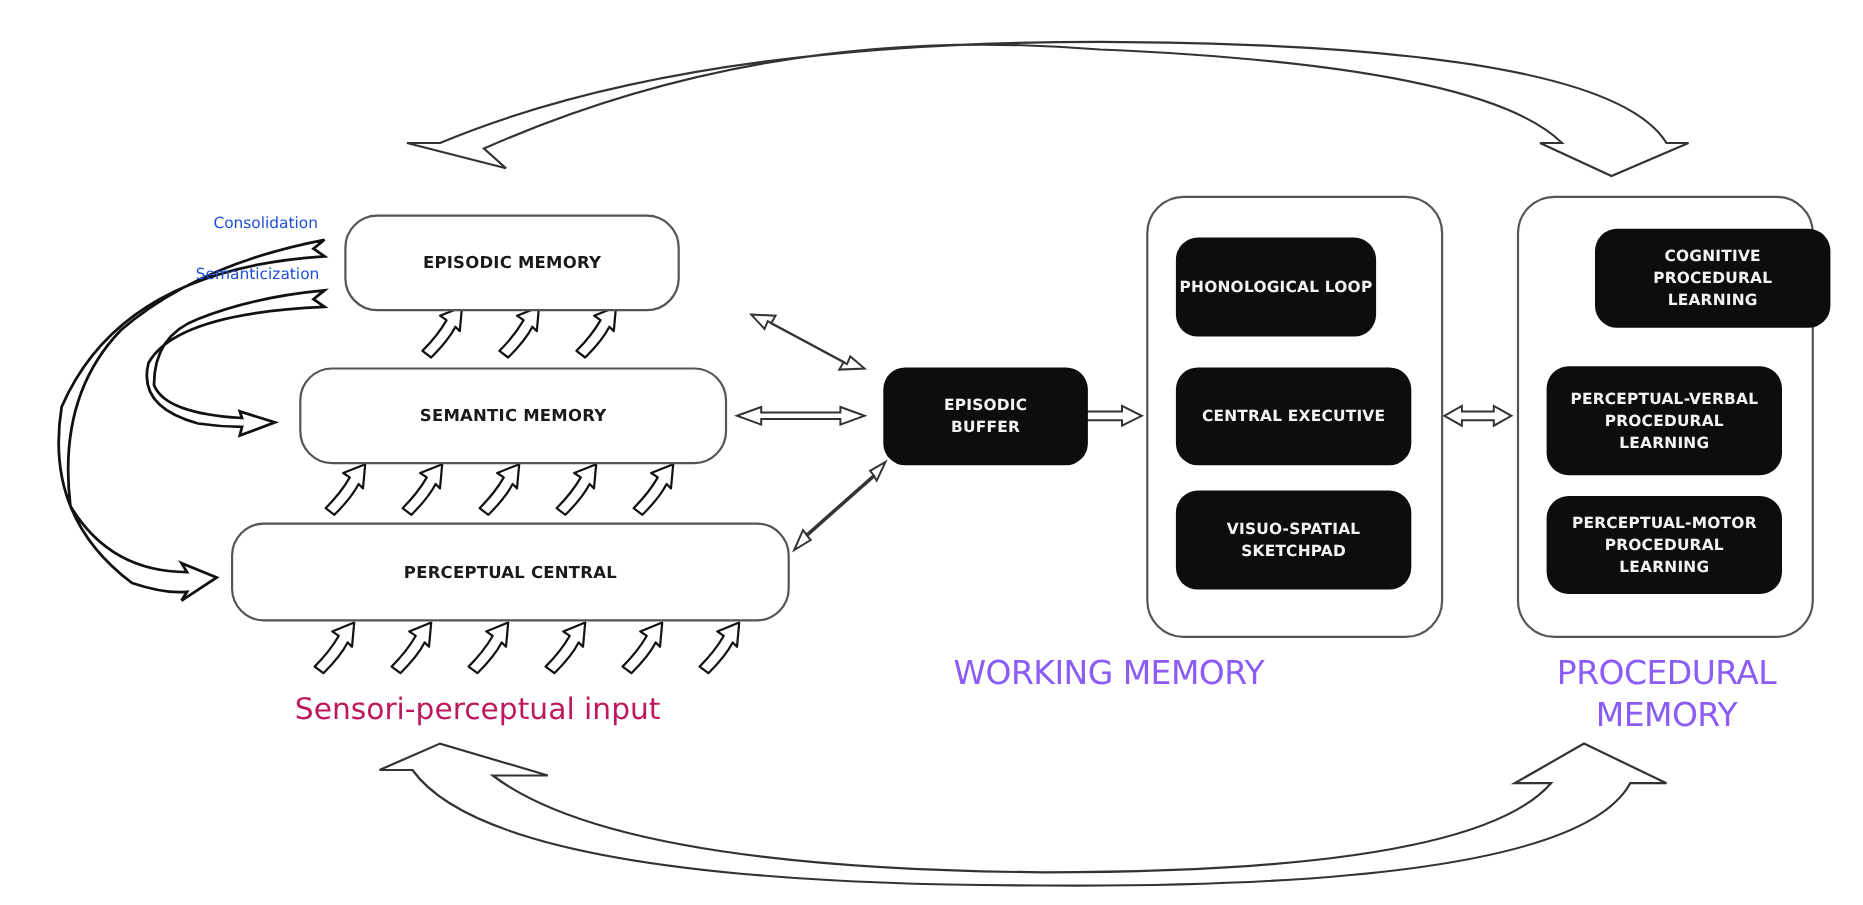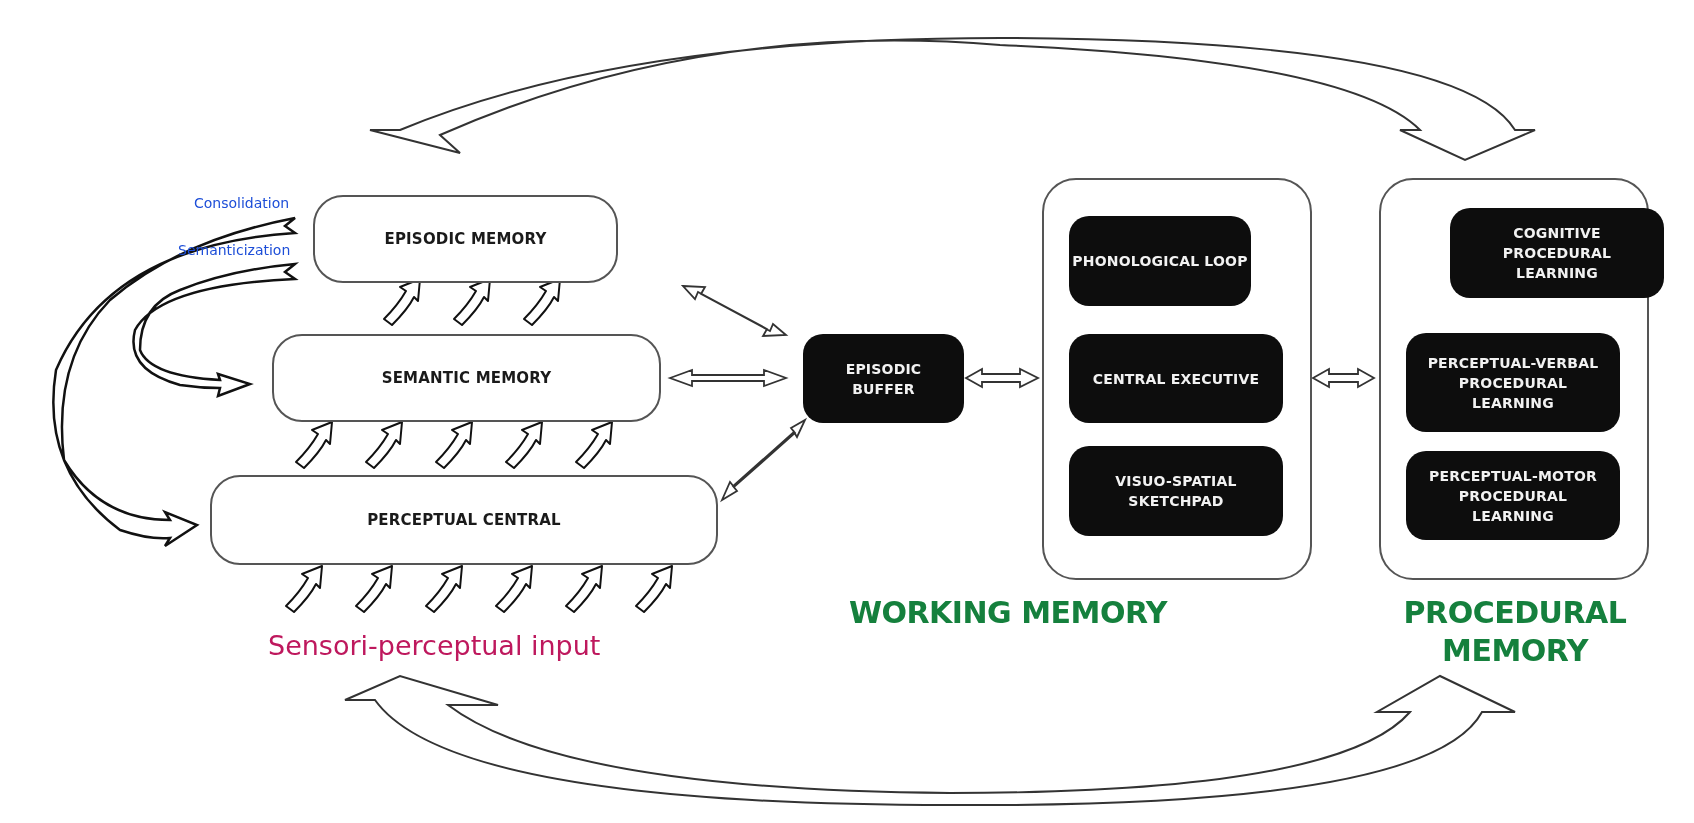--- a/index.html
+++ b/index.html
@@ -7,21 +7,21 @@
          font-family: "DejaVu Sans", sans-serif; color: #1a1a1a; }
   svg#arrows { position: absolute; left: 0; top: 0; width: 1694px; height: 823px; }
   .box { position: absolute; box-sizing: border-box; display: flex; align-items: center;
          justify-content: center; text-align: center; }
   .white-box { background: #fff; border: 2px solid #555; border-radius: 30px; }
   .white-box span { font-weight: bold; font-size: 15px; letter-spacing: 0.2px; color: #1a1a1a; }
   .container { position: absolute; box-sizing: border-box; border: 2px solid #555; border-radius: 34px; background: #fff; }
   .black-box { background: #0d0d0d; border-radius: 20px; color: #f2f2f2; }
   .black-box span { font-weight: bold; font-size: 14px; line-height: 20px; white-space: pre-line; letter-spacing: 0.2px; }
   .side-label { position: absolute; font-size: 14px; color: #1d4ed8; }
-  .big-label { position: absolute; font-size: 30px; color: #15803d; letter-spacing: -0.5px; font-weight: 700; text-align: center; line-height: 38px; white-space: pre-line; }
+  .big-label { position: absolute; font-size: 30px; color: #8b5cf6; letter-spacing: -0.5px; font-weight: 400; text-align: center; line-height: 38px; white-space: pre-line; }
   .input-label { position: absolute; font-size: 27px; color: #be185d; }
 </style>
 </head>
 <body>
 
 <svg id="arrows" viewBox="0 0 1694 823">
   <defs>
     <g id="up-arrow">
       <path d="M -22 14 L -14 20 Q 2 4 8 -8 L 12 -4 L 14 -26 L -6 -18 L 0 -14 Q -8 0 -22 14 Z" fill="#fff" stroke="#111" stroke-width="2" stroke-linejoin="round"></path>
     </g>
@@ -91,21 +91,21 @@
 </div>
 <div class="box white-box" style="left:272px; top:334px; width:389px; height:88px;">
   <span>SEMANTIC MEMORY</span>
 </div>
 <div class="box white-box" style="left:210px; top:475px; width:508px; height:90px;">
   <span>PERCEPTUAL CENTRAL</span>
 </div>
 
 <div class="input-label" style="left:268px; top:630px;">Sensori-perceptual input</div>
 
-<div class="box black-box" style="left:803px; top:334px; width:161px; height:89px;">
+<div class="box black-box" style="left:803px; top:334px; width:186px; height:89px;">
   <span>EPISODIC
 BUFFER</span>
 </div>
 
 <div class="container" style="left:1042px; top:178px; width:270px; height:402px;"></div>
 <div class="box black-box" style="left:1069px; top:216px; width:182px; height:90px;">
   <span>PHONOLOGICAL LOOP</span>
 </div>
 <div class="box black-box" style="left:1069px; top:334px; width:214px; height:89px;">
   <span>CENTRAL EXECUTIVE</span>

